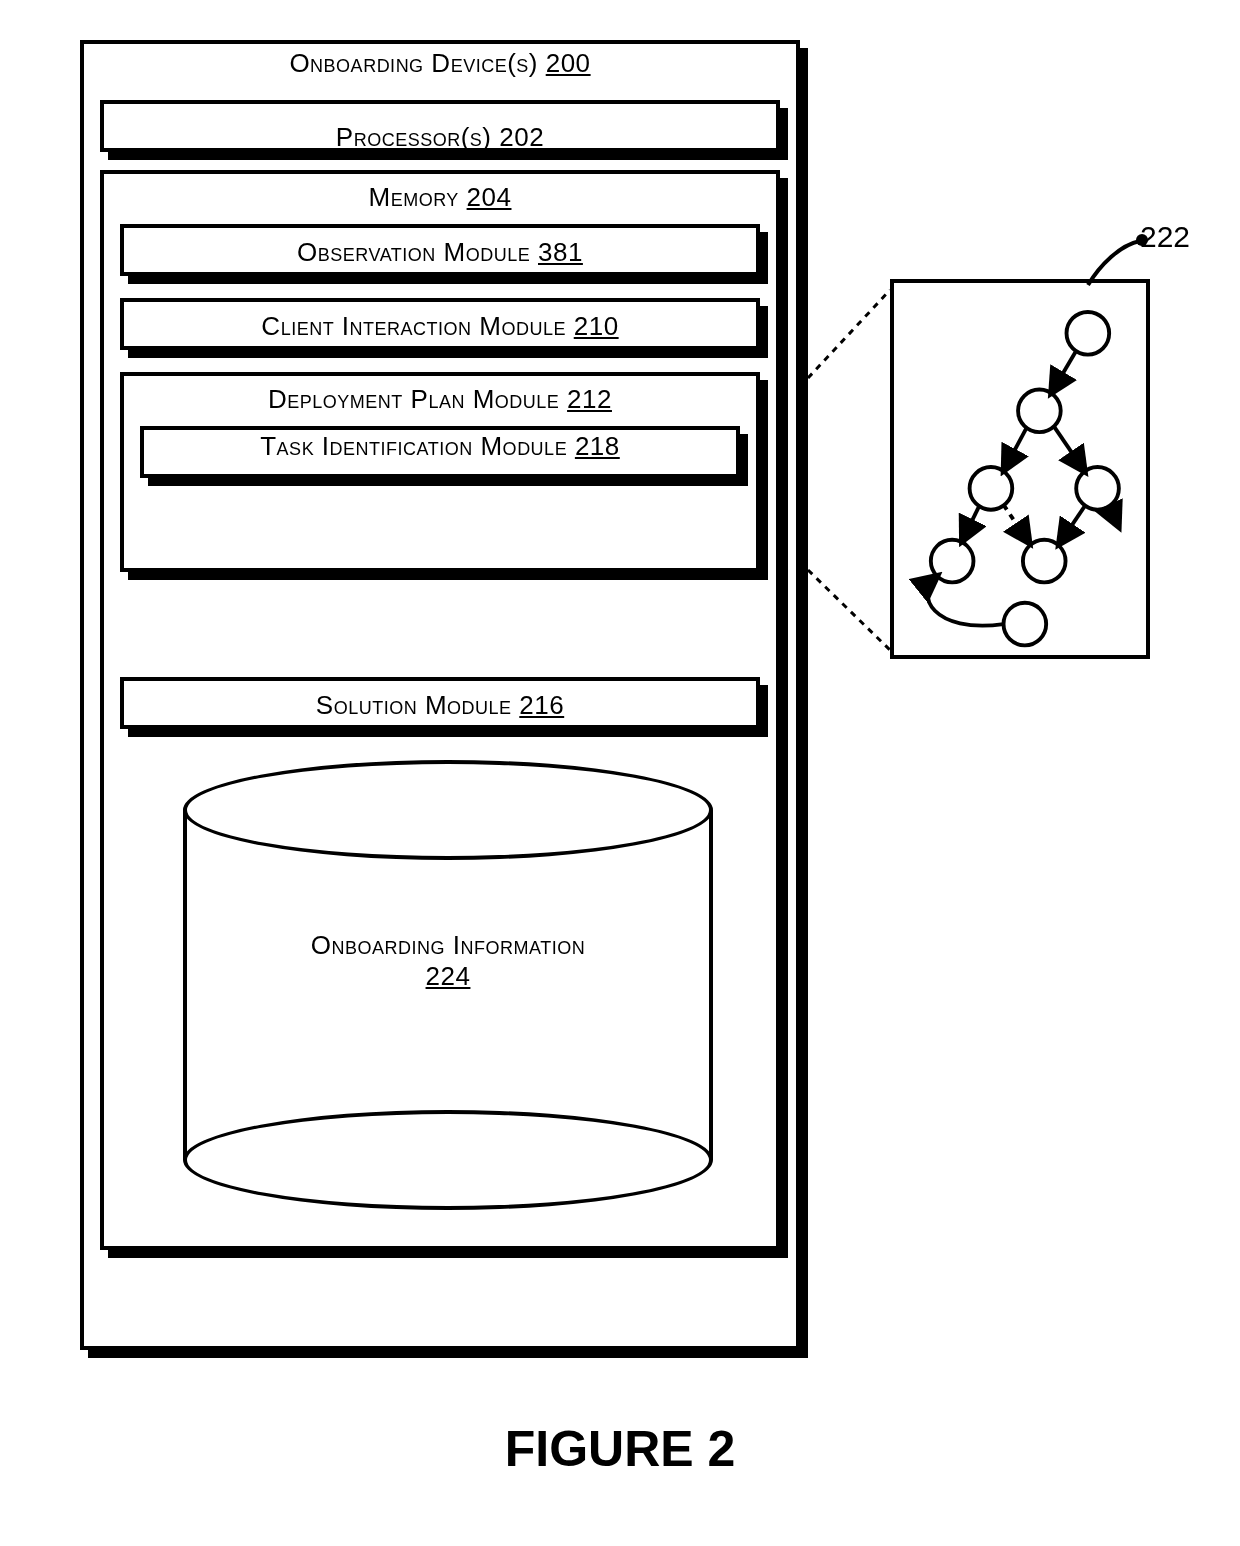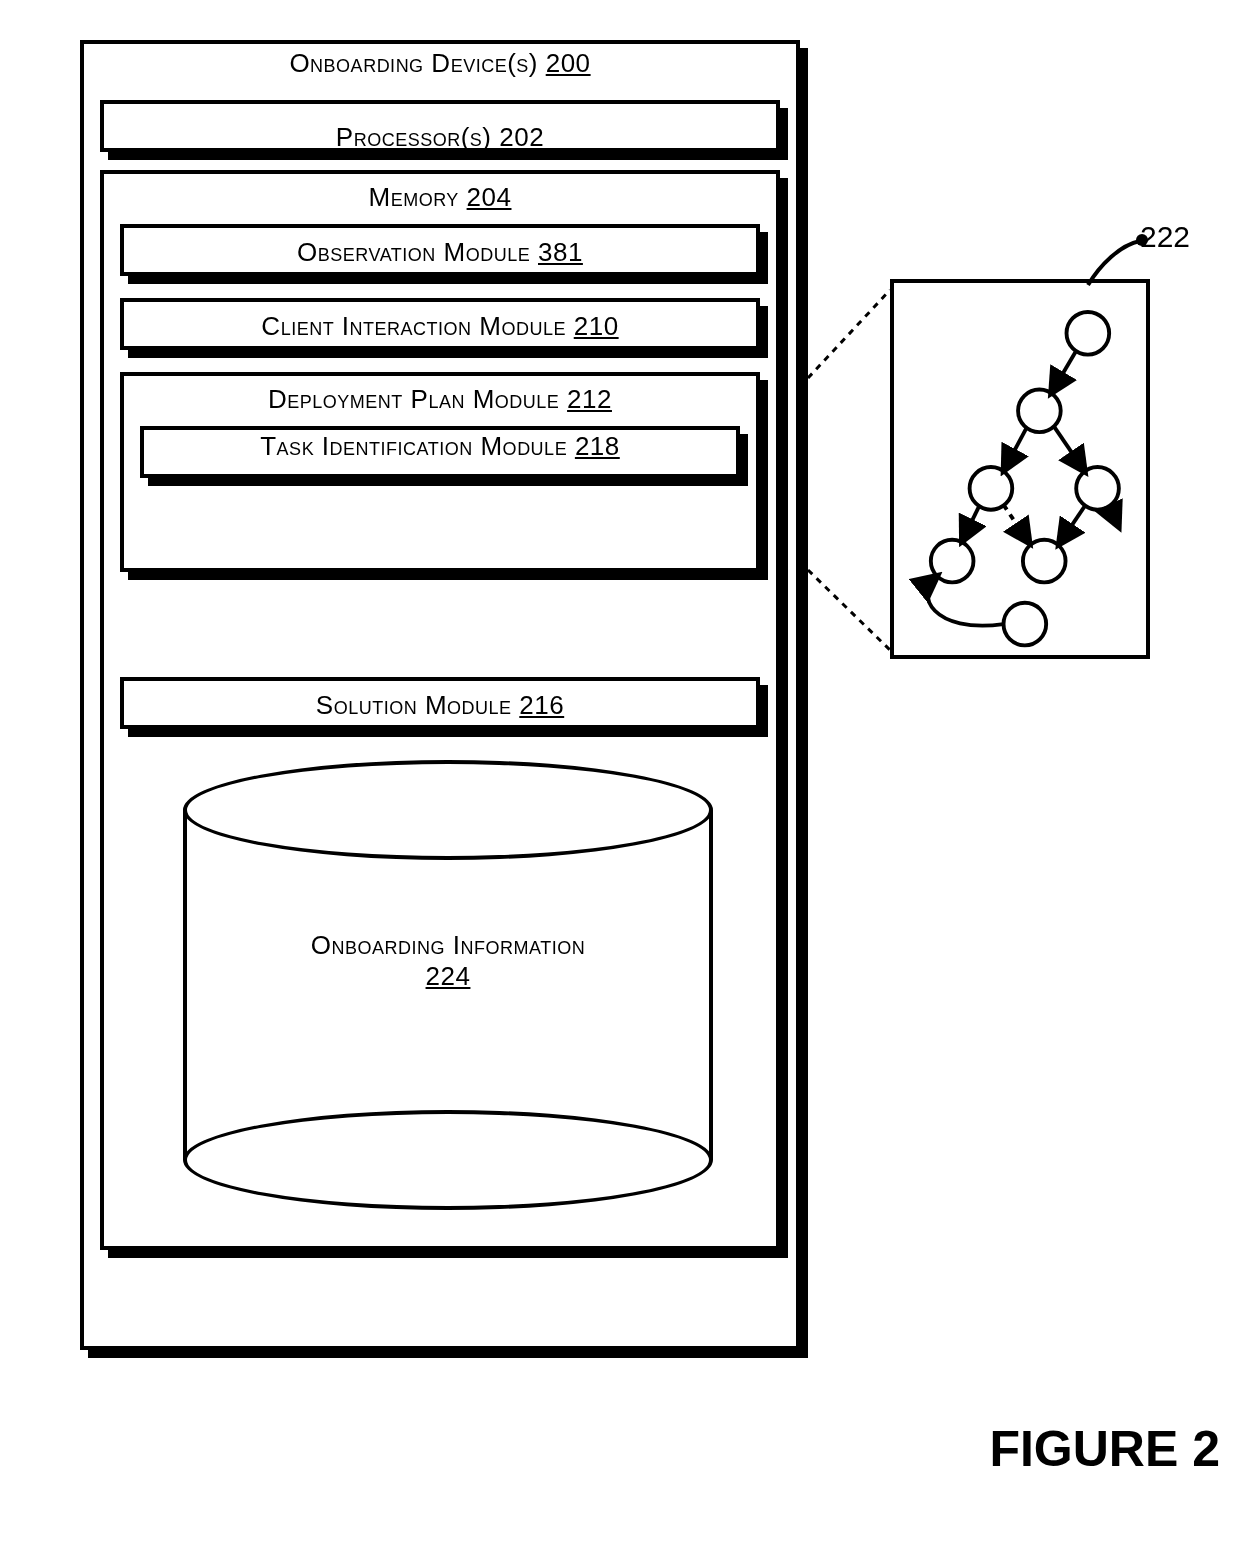--- a/index.html
+++ b/index.html
@@ -25,21 +25,21 @@
     text-align: center;
     font-variant: small-caps;
     font-size: 26px;
     font-weight: 400;
     letter-spacing: 0.5px;
   }
   .label .num { text-decoration: underline; }
   .figure-caption {
     position: absolute;
     left: 0; right: 0;
-    text-align: right;
+    text-align: center;
     font-weight: 700;
     font-size: 50px;
   }
   
   .outer { left: 60px; top: 0; width: 720px; height: 1310px; }
   .outer-title { position: absolute; left:0; right:0; top: 4px; }
   
   .proc { left: 80px; top: 60px; width: 680px; height: 52px; }
   .proc .label { padding-top: 18px; }
   

